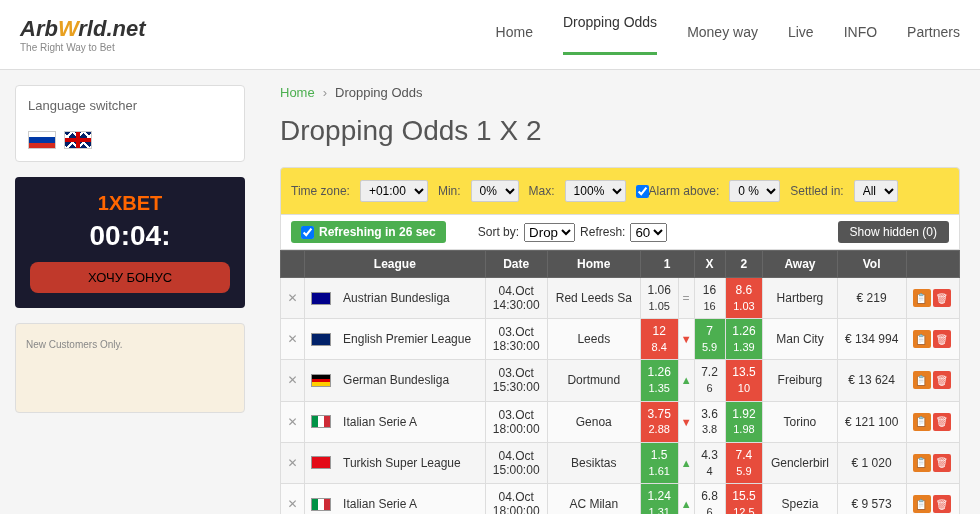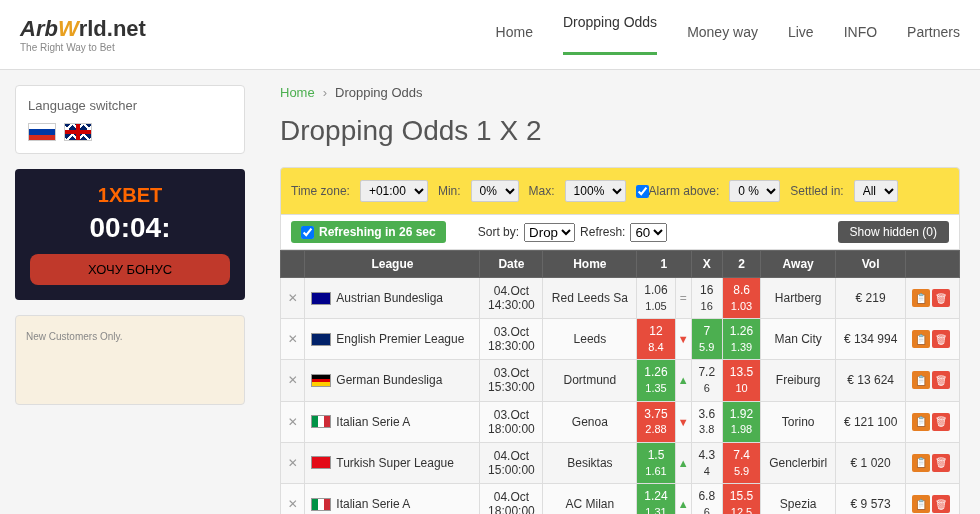--- a/index.html
+++ b/index.html
@@ -24,21 +24,21 @@
     .breadcrumb { display: flex; align-items: center; gap: 8px; margin-bottom: 15px; font-size: 13px; }
     .breadcrumb a { color: #4caf50; text-decoration: none; }
     .breadcrumb-sep { color: #999; }
     .breadcrumb-current { color: #555; }
 
     
     .page-title { font-size: 28px; font-weight: 300; color: #555; margin-bottom: 20px; }
 
     
     .sidebar-section { background: #fff; border: 1px solid #ddd; border-radius: 4px; padding: 12px; margin-bottom: 15px; }
-    .sidebar-section-title { font-size: 13px; color: #666; margin-bottom: 10px; }
+    .sidebar-section-title { font-size: 13px; color: #666; margin-bottom: 18px; }
     .lang-flags { display: flex; gap: 8px; }
     .flag { width: 24px; height: 16px; display: inline-block; }
 
     
     .ad-box { background: #1a1a2e; border-radius: 4px; padding: 15px; text-align: center; color: #fff; margin-bottom: 15px; min-height: 130px; display: flex; flex-direction: column; justify-content: center; }
     .ad-brand { color: #ff6600; font-size: 20px; font-weight: bold; margin-bottom: 5px; }
     .ad-timer { font-size: 28px; font-weight: bold; color: #fff; margin-bottom: 10px; }
     .ad-button { background: #c0392b; color: #000000; padding: 8px 20px; border: none; border-radius: 8px; font-size: 13px; cursor: pointer; }
 
     
@@ -60,33 +60,33 @@
     .odds-table tr:nth-child(even) { background: #fafafa; }
 
     .odds-pair { display: flex; flex-direction: column; align-items: center; line-height: 1.4; }
     .odds-pair .odd1 { font-size: 12px; }
     .odds-pair .odd2 { font-size: 11px; }
     .row-icons { display: flex; gap: 2px; }
     .icon-btn { width: 18px; height: 18px; background: #e0e0e0; border-radius: 2px; display: flex; align-items: center; justify-content: center; font-size: 10px; cursor: pointer; }
     .icon-btn.orange { background: #e67e22; color: #fff; }
     .icon-btn.red { background: #e74c3c; color: #fff; }
 
-    .league-cell { display: flex; align-items: center; gap: 5px; }
+    .league-cell { display: flex; align-items: center; gap: 12px; }
 
     
     .flag-ru { background: linear-gradient(to bottom, #fff 33%, #0039a6 33% 66%, #d52b1e 66%); }
     .flag-gb { background: #012169; position: relative; }
   </style>
 </head>
 <body>
 
 <div class="header">
   <div class="logo">
     <div class="logo-main">
-      <span style="font-style:italic;color:#333;">Arb</span><span style="color:#e8a020;font-style:italic;">W</span><span style="color:#333;">rld.net</span>
+      <span style="font-style:italic;color:#333;">Arb</span><span style="color:#e8a020;font-style:italic;">W</span><span style="font-style:italic;color:#333;">rld.net</span>
     </div>
     <div class="logo-sub">The Right Way to Bet</div>
   </div>
   <nav class="nav">
     <a href="#" class="nav-link">Home</a>
     <a href="#" class="nav-link active" style="border-bottom:3px solid #4caf50;padding-bottom:22px;">Dropping Odds</a>
     <a href="#" class="nav-link">Money way</a>
     <a href="#" class="nav-link">Live</a>
     <a href="#" class="nav-link">INFO</a>
     <a href="#" class="nav-link">Partners</a>

